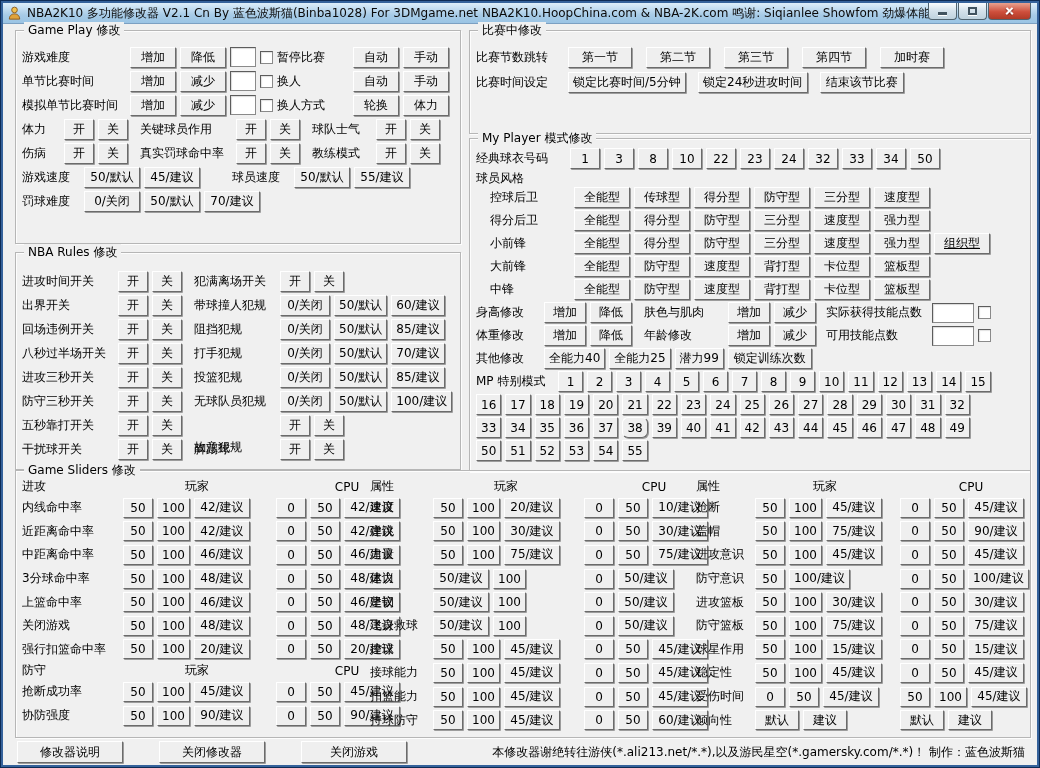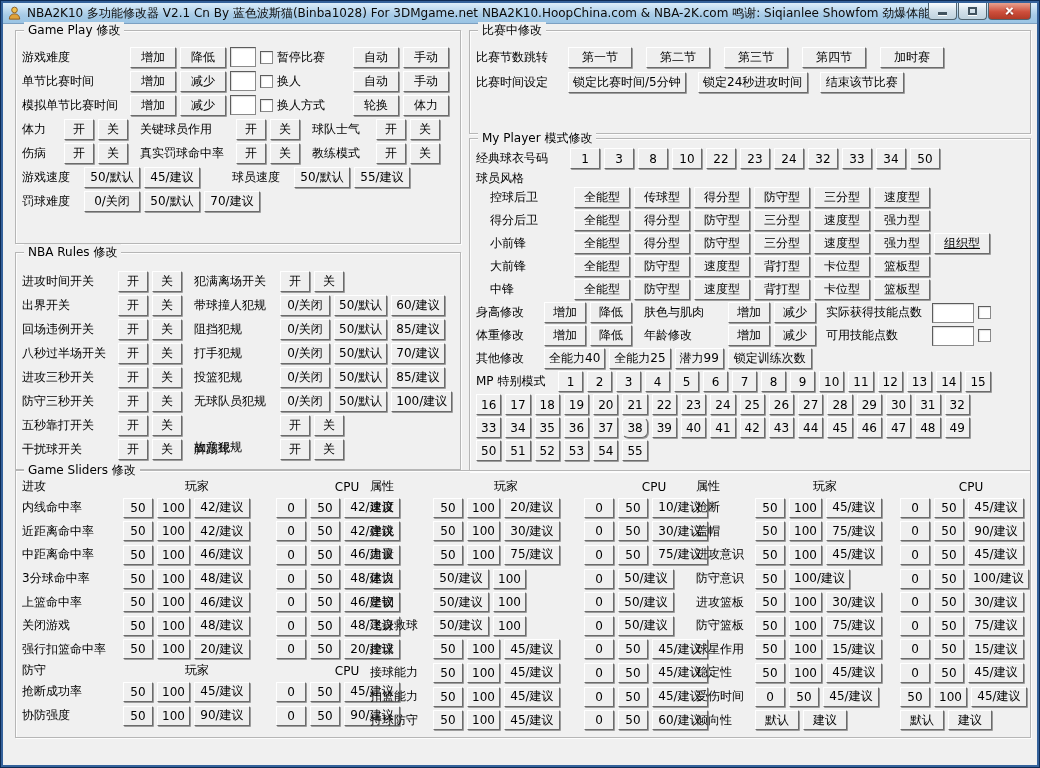--- a/index.html
+++ b/index.html
@@ -106,20 +106,29 @@
           <span class="glyph-max"></span>
         </span>
       <span class="wbtn close">
           <span class="glyph-x"></span>
         </span>
     </span>
   </div>
 
   <div class="client" id="client">
 
+    <div class="bottombar">
+      <button class="btn bbtn">修改器说明</button>
+      <button class="btn bbtn">关闭修改器</button>
+      <button class="btn bbtn">关闭游戏</button>
+      <div class="note">
+        <span>本修改器谢绝转往游侠(*.ali213.net/*.*),以及游民星空(*.gamersky.com/*.*)！</span>
+        <span>制作：蓝色波斯猫</span>
+      </div>
+    </div>
   <div class="group" style="left: 12px; top: 6px; width: 446px; height: 214px;">
         <span class="legend">Game Play 修改</span>
         <div class="gbody" style="padding-top: 14px;">
           <div class="row" style="height: 24px;">
             <span class="lab" style="width: 104px;">游戏难度</span>
             <button class="btn" style="min-width: 46px;">增加</button>
             <button class="btn" style="min-width: 46px;">降低</button>
             <input class="tbox" style="width: 26px;">
             <span class="cbox"></span>
             <span class="lab" style="width: 72px;">暂停比赛</span>

